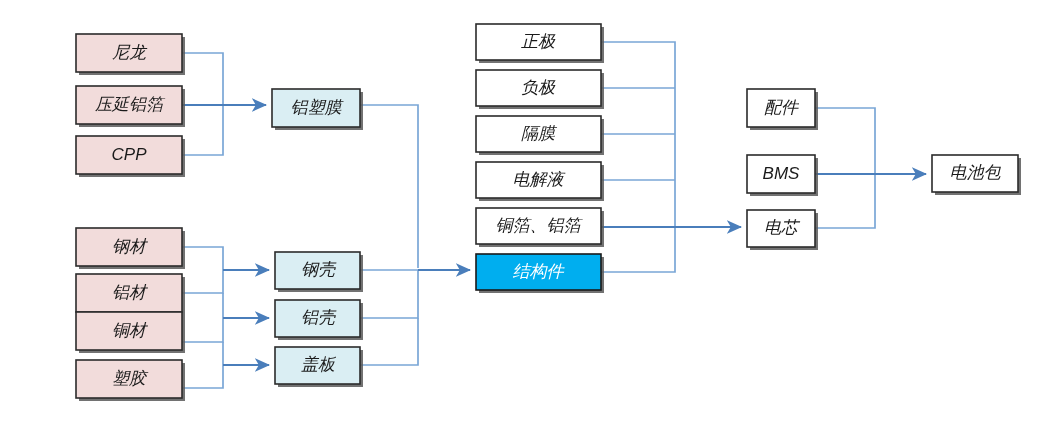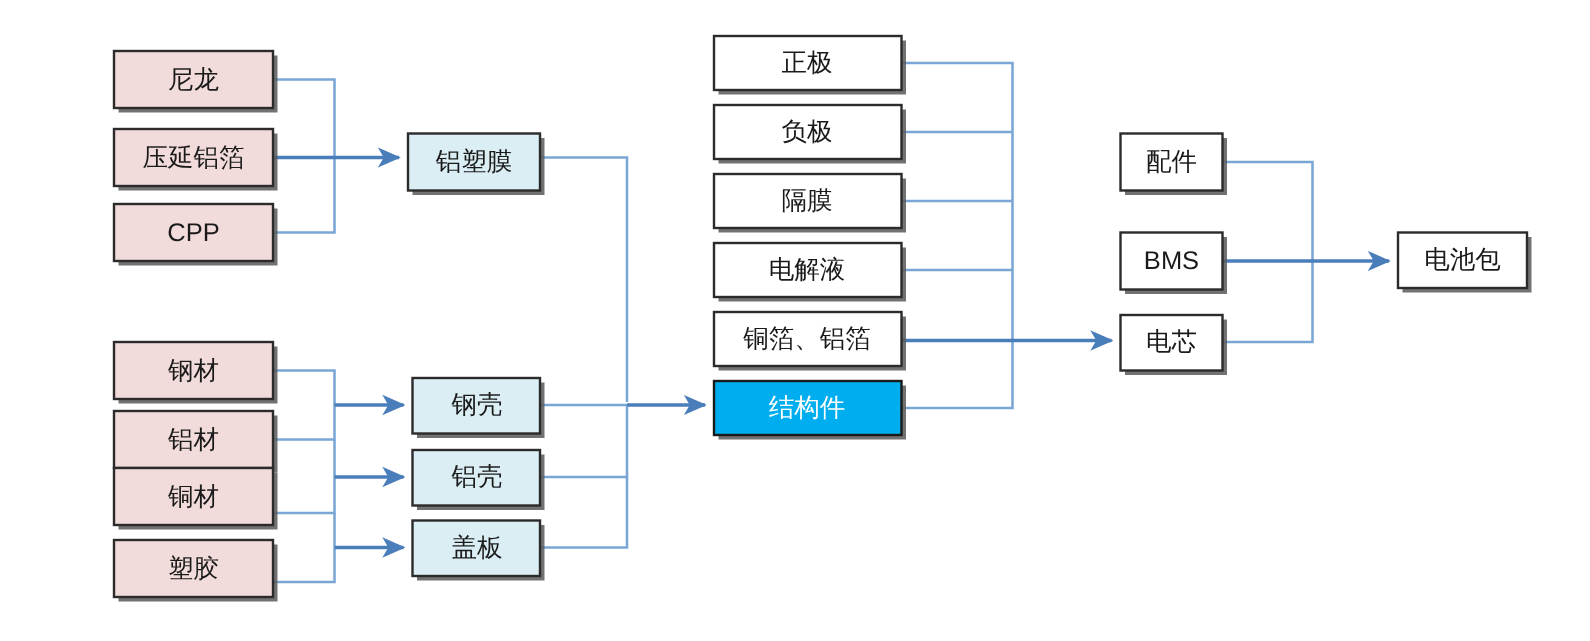--- a/index.html
+++ b/index.html
@@ -10,20 +10,21 @@
   body {
     width: 1060px;
     height: 427px;
     font-family: "Liberation Sans", "DejaVu Sans", sans-serif;
     overflow: hidden;
   }
   #diagram-root {
     position: relative;
     width: 848px;
     height: 427px;
+    font-style: italic;
   }
   svg#flow {
     position: absolute;
     left: 0;
     top: 0;
     width: 1060px;
     height: 427px;
     display: block;
   }
   .node-rect {

